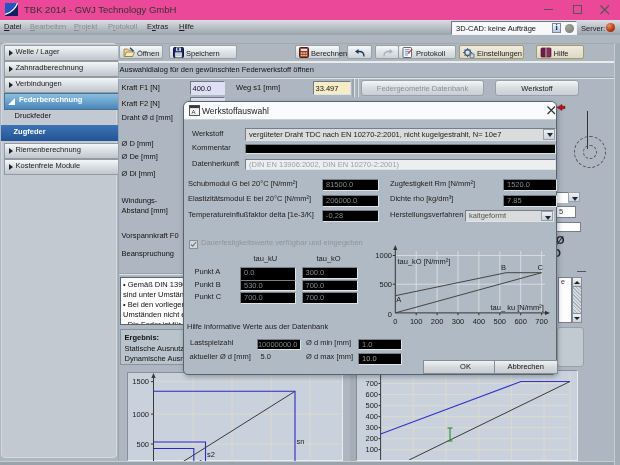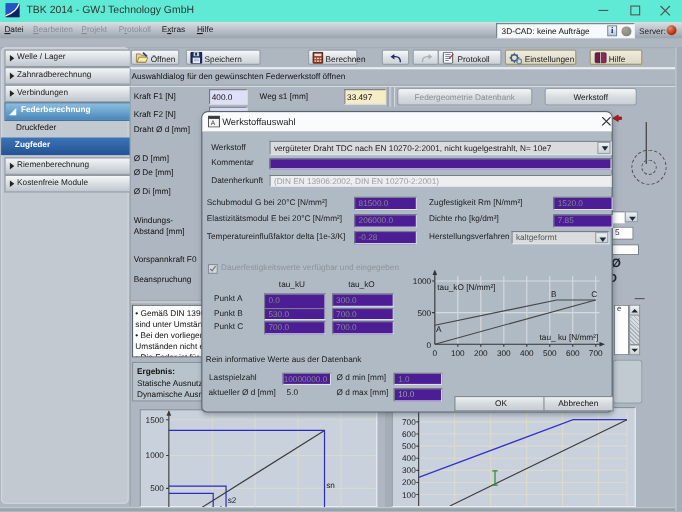--- a/index.html
+++ b/index.html
@@ -1,20 +1,20 @@
 <!DOCTYPE html>
 <html><head>
 <meta charset="utf-8">
 <style>
 html,body{margin:0;padding:0;}
 body{width:620px;height:465px;overflow:hidden;font-family:"Liberation Sans",sans-serif;}
 #win{position:absolute;left:0;top:0;width:620px;height:465px;background:#aeb7c1;overflow:hidden;}
 .abs{position:absolute;}
 
-#titlebar{position:absolute;left:0;top:0;width:620px;height:20px;background:#5eead4;border-bottom:1px solid #d0d0d0;}
+#titlebar{position:absolute;left:0;top:0;width:620px;height:20px;background:#ec4899;border-bottom:1px solid #d0d0d0;}
 #titletext{position:absolute;left:24px;top:3.5px;font-size:9.5px;color:#333;}
 
 #menubar{position:absolute;left:0;top:20px;width:620px;height:15px;background:linear-gradient(#d9dee2,#9aa3ad);}
 #menuband{position:absolute;left:0;top:35px;width:620px;height:8px;background:#aeb6c0;border-bottom:1px solid #a0a8b2;}
 .mi{position:absolute;top:2px;font-size:7.5px;color:#1a1a1a;}
 .mi.dis{color:#878d93;}
 .mi u{text-decoration:underline;}
 #cadbox{position:absolute;left:451px;top:1px;width:124px;height:12px;background:#f6f8fa;border:1px solid;border-color:#6f7881 #eef2f5 #eef2f5 #6f7881;font-size:7.5px;color:#111;}
 
 #sidebar{position:absolute;left:1px;top:42.5px;width:116px;height:415px;background:#c3c9d1;border:1px solid #d4d9de;border-radius:4px 4px 4px 4px;box-sizing:border-box;}
@@ -34,21 +34,21 @@
 
 #content{position:absolute;left:118px;top:61px;width:496px;height:399px;background:#aeb7c1;border-top:2px solid #e8ecef;border-left:1px solid #99a3ad;box-sizing:border-box;}
 .lbl{position:absolute;font-size:7.5px;color:#111;white-space:nowrap;margin-top:-2px;}
 .inp{position:absolute;background:#fdfdfd;border:1px solid;border-color:#707a84 #dde4e8 #dde4e8 #707a84;font-size:7.5px;color:#111;white-space:nowrap;overflow:hidden;box-sizing:border-box;}
 .gbtn{position:absolute;background:linear-gradient(#f4f6f7,#d8dde1 50%,#c9cfd5);border:1px solid #98a1a9;border-radius:3px;font-size:7.5px;color:#1a1a1a;text-align:center;box-sizing:border-box;}
 
 #dlg{position:absolute;left:183px;top:101px;width:374px;height:274px;background:#b0bac4;border:1px solid #5a646e;border-radius:6px 6px 5px 5px;box-shadow:1px 2px 5px rgba(40,50,60,0.35);box-sizing:border-box;}
 #dlgtitle{position:absolute;left:0;top:0;width:372px;height:17px;background:#fafbfc;border-bottom:1px solid #c9ced3;border-radius:5px 5px 0 0;}
 .dl{position:absolute;font-size:7.5px;color:#1c1c1c;white-space:nowrap;margin-top:-3px;}
 .dgrey{color:#8d949b;}
-.dfield{position:absolute;background:#4c1d95;border:1px solid;border-color:#767f88 #dde4e8 #dde4e8 #767f88;font-size:7.5px;color:#84898e;white-space:nowrap;overflow:hidden;box-sizing:border-box;padding-left:3px;}
+.dfield{position:absolute;background:#000000;border:1px solid;border-color:#767f88 #dde4e8 #dde4e8 #767f88;font-size:7.5px;color:#84898e;white-space:nowrap;overflow:hidden;box-sizing:border-box;padding-left:3px;}
 .combo{position:absolute;background:#d9dbdc;border:1px solid;border-color:#767f88 #dde4e8 #dde4e8 #767f88;font-size:7.5px;color:#1a1a1a;white-space:nowrap;overflow:hidden;box-sizing:border-box;padding-left:3px;}
 .dda{position:absolute;width:12px;background:linear-gradient(#eff2f4,#ccd2d8);border:1px solid #98a1a9;box-sizing:border-box;}
 .dda:after{content:"";position:absolute;left:2.5px;top:3.5px;border-left:3px solid transparent;border-right:3px solid transparent;border-top:4px solid #1a2a3a;}
 .dbtn{position:absolute;height:14px;background:linear-gradient(#f0f2f4,#d5dade 50%,#c7cdd3);border:1px solid #848d95;font-size:7.5px;color:#111;text-align:center;line-height:12px;box-sizing:border-box;}
 .chart{position:absolute;background:#c9d2dc;border:1px solid;border-color:#878f97 #e8edf0 #e8edf0 #878f97;box-sizing:border-box;}
 </style>
 </head>
 <body>
 <div id="win">
 
@@ -133,21 +133,21 @@
   <svg class="ic" width="11" height="11" viewBox="0 0 11 11">
         <rect x="0.5" y="0.5" width="10" height="10" rx="1" fill="#1d2c66" stroke="#0e1638"></rect>
         <rect x="3" y="0.5" width="5" height="3.6" fill="#c8d0dc"></rect>
         <rect x="4.4" y="1.1" width="1.7" height="2.4" fill="#1d2c66"></rect>
         <rect x="2.2" y="5.4" width="6.6" height="5.1" fill="#e9edf1"></rect>
         <line x1="3.2" y1="6.8" x2="7.8" y2="6.8" stroke="#8a94a0" stroke-width="0.6"></line>
         <line x1="3.2" y1="8.2" x2="7.8" y2="8.2" stroke="#8a94a0" stroke-width="0.6"></line>
       </svg>
   <span style="position:absolute;left:16px;top:3px;">Speichern</span>
 </div>
-<div class="tbtn" style="left:280px;width:45px;">
+<div class="tbtn" style="left:295px;width:45px;">
   <svg class="ic" width="10" height="11" viewBox="0 0 10 11">
         <rect x="0.5" y="0.5" width="9" height="10" rx="1" fill="#97392a" stroke="#541a0e"></rect>
         <rect x="1.8" y="1.8" width="6.4" height="2.2" fill="#d9e4ea"></rect>
         <g fill="#e8d8a0">
           <rect x="1.8" y="5.4" width="1.7" height="1.4"></rect>
           <rect x="4.2" y="5.4" width="1.7" height="1.4"></rect>
           <rect x="6.6" y="5.4" width="1.5" height="1.4"></rect>
           <rect x="1.8" y="7.8" width="1.7" height="1.4"></rect>
           <rect x="4.2" y="7.8" width="1.7" height="1.4"></rect>
           <rect x="6.6" y="7.8" width="1.5" height="1.4"></rect>
@@ -421,25 +421,25 @@
           <text x="126.8" y="79" text-anchor="middle">500</text>
           <text x="147.7" y="79" text-anchor="middle">600</text>
           <text x="168.6" y="79" text-anchor="middle">700</text>
     <text x="24.5" y="19">tau_kO [N/mm²]</text>
     <text x="117.5" y="64.5">tau_ ku [N/mm²]</text>
     <text x="23.3" y="57">A</text>
           <text x="128" y="25">B</text>
           <text x="164.5" y="25">C</text>
   </g>
 </svg>
-<div class="dl" style="left:3px;top:222.5px;">Rein informative Werte aus der Datenbank</div>
+<div class="dl" style="left:3px;top:222.5px;">Hilfe informative Werte aus der Datenbank</div>
 <div class="dl" style="left:6px;top:238.5px;">Lastspielzahl</div>
 <div class="dfield" style="left:72.5px;top:236.5px;width:44px;height:11.5px;line-height:9.5px;padding-left:0;padding-right:2px;text-align:right;">10000000.0</div>
 <div class="dl" style="left:122px;top:238.5px;">Ø d min [mm]</div>
 <div class="dfield" style="left:174px;top:236.5px;width:44px;height:11.5px;line-height:9.5px;">1.0</div>
 <div class="dl" style="left:5.5px;top:253px;">aktueller Ø d [mm]</div>
 <div class="dl" style="left:76.5px;top:253px;">5.0</div>
 <div class="dl" style="left:122px;top:253px;">Ø d max [mm]</div>
 <div class="dfield" style="left:174px;top:251px;width:44px;height:11.5px;line-height:9.5px;color:#9aa0a6;">10.0</div>
-<div class="dbtn" style="left:229px;top:257.5px;width:85px;">OK</div>
+<div class="dbtn" style="left:239px;top:257.5px;width:85px;">OK</div>
 <div class="dbtn" style="left:309.5px;top:257.5px;width:64.5px;">Abbrechen</div>
 </div>
 </div>
 
 </body></html>

